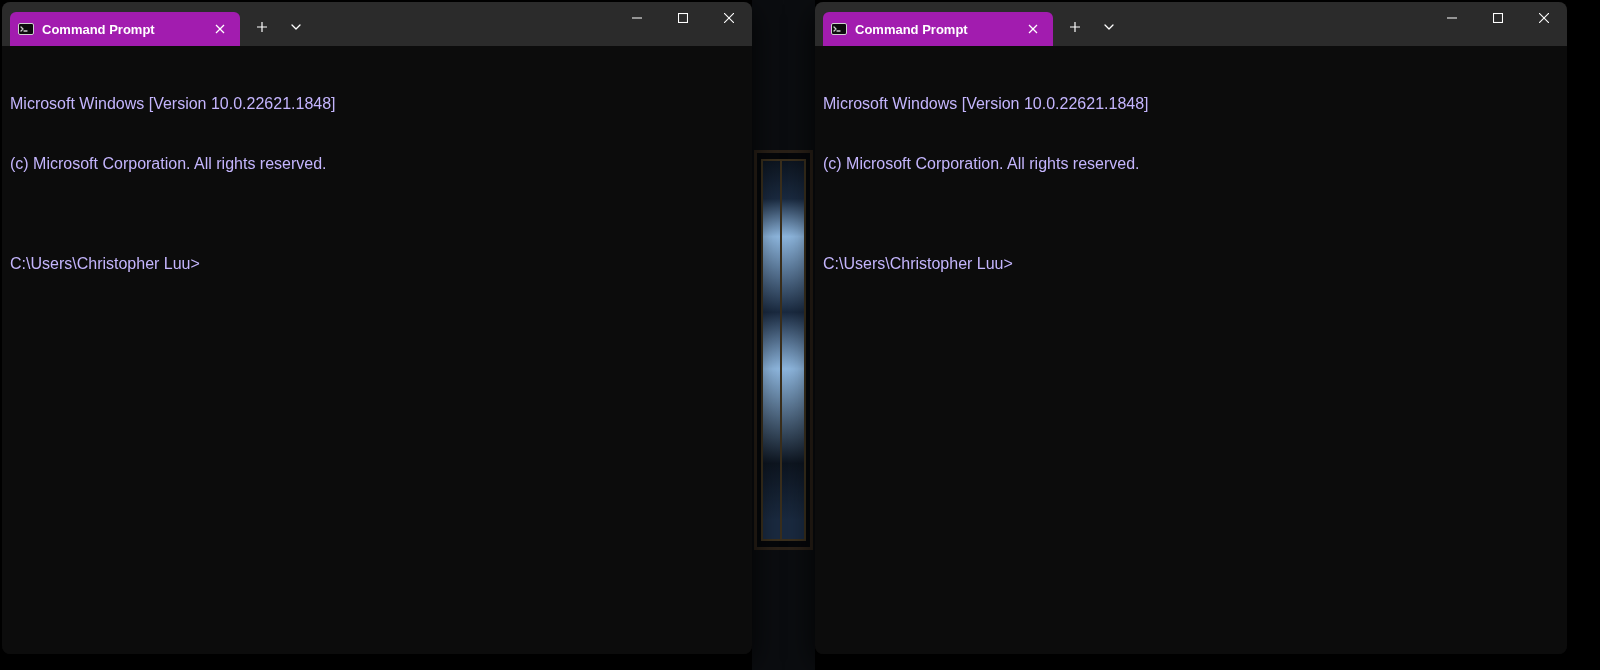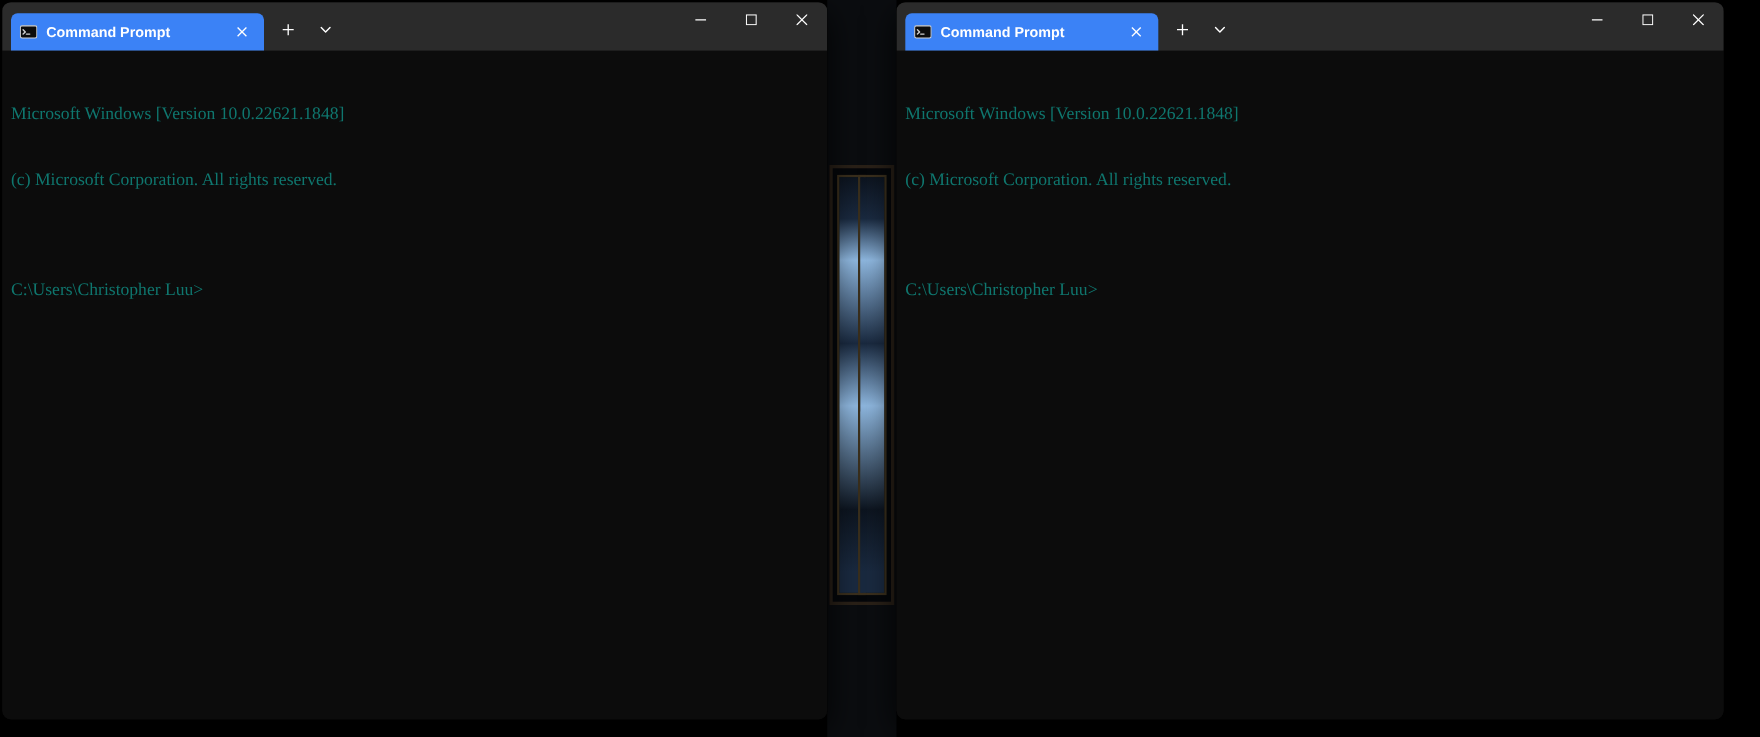--- a/index.html
+++ b/index.html
@@ -58,21 +58,21 @@
   .titlebar {
     height: 44px;
     background: #2b2b2b;
     display: flex;
     align-items: stretch;
     user-select: none;
     position: relative;
   }
   .tab-region { display: flex; align-items: flex-end; padding-left: 8px; }
   .tab {
-    background: #3b82f6;
+    background: #a21caf;
     border-top-left-radius: 6px;
     border-top-right-radius: 6px;
     height: 34px;
     margin-top: 10px;
     display: flex;
     align-items: center;
     padding: 0 10px 0 8px;
     gap: 8px;
     min-width: 230px;
   }
@@ -120,22 +120,22 @@
   .cap-btn {
     width: 46px;
     display: flex; align-items: center; justify-content: center;
     color: #ffffff;
     cursor: pointer;
   }
 
   .terminal {
     flex: 1;
     background: #0c0c0c;
-    color: #0f766e;
-    font-family: Liberation Serif, serif;
+    color: #c4b5fd;
+    font-family: Liberation Sans, sans-serif;
     font-size: 16px;
     line-height: 20px;
     padding: 8px 8px;
     white-space: pre;
     overflow: hidden;
   }
   .terminal .line { display: block; }
 
   svg { display: block; }
 </style>

